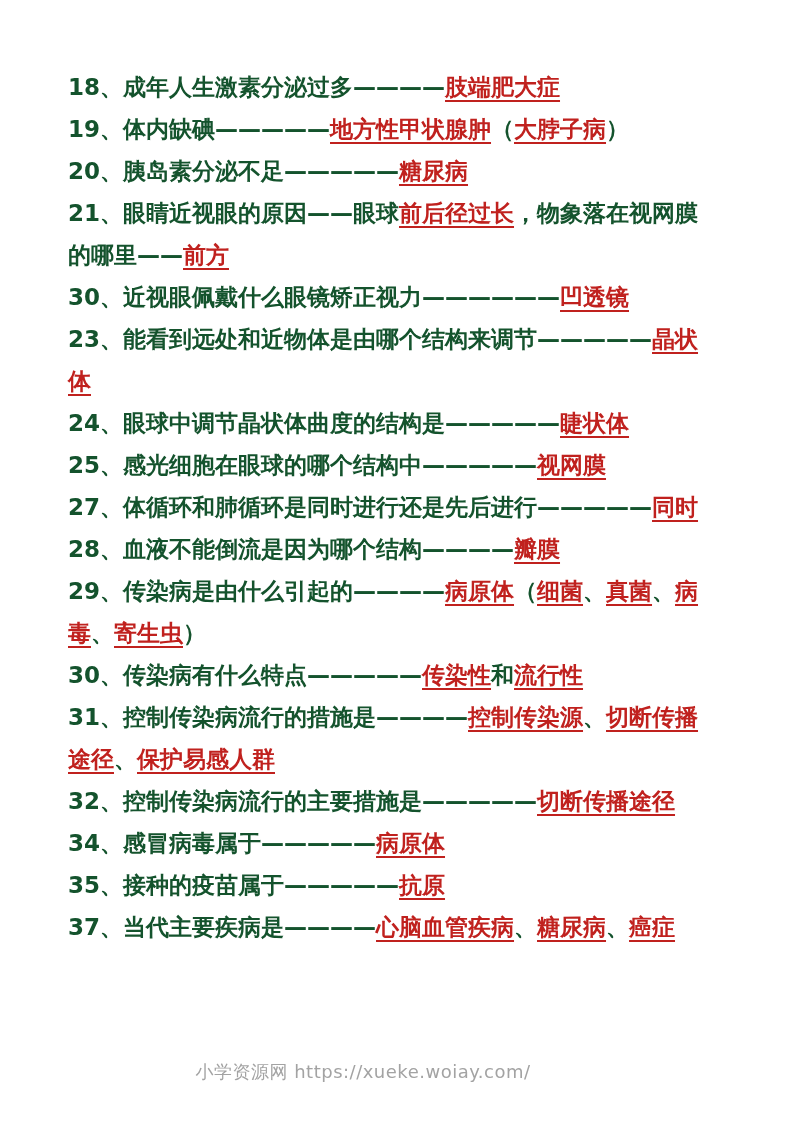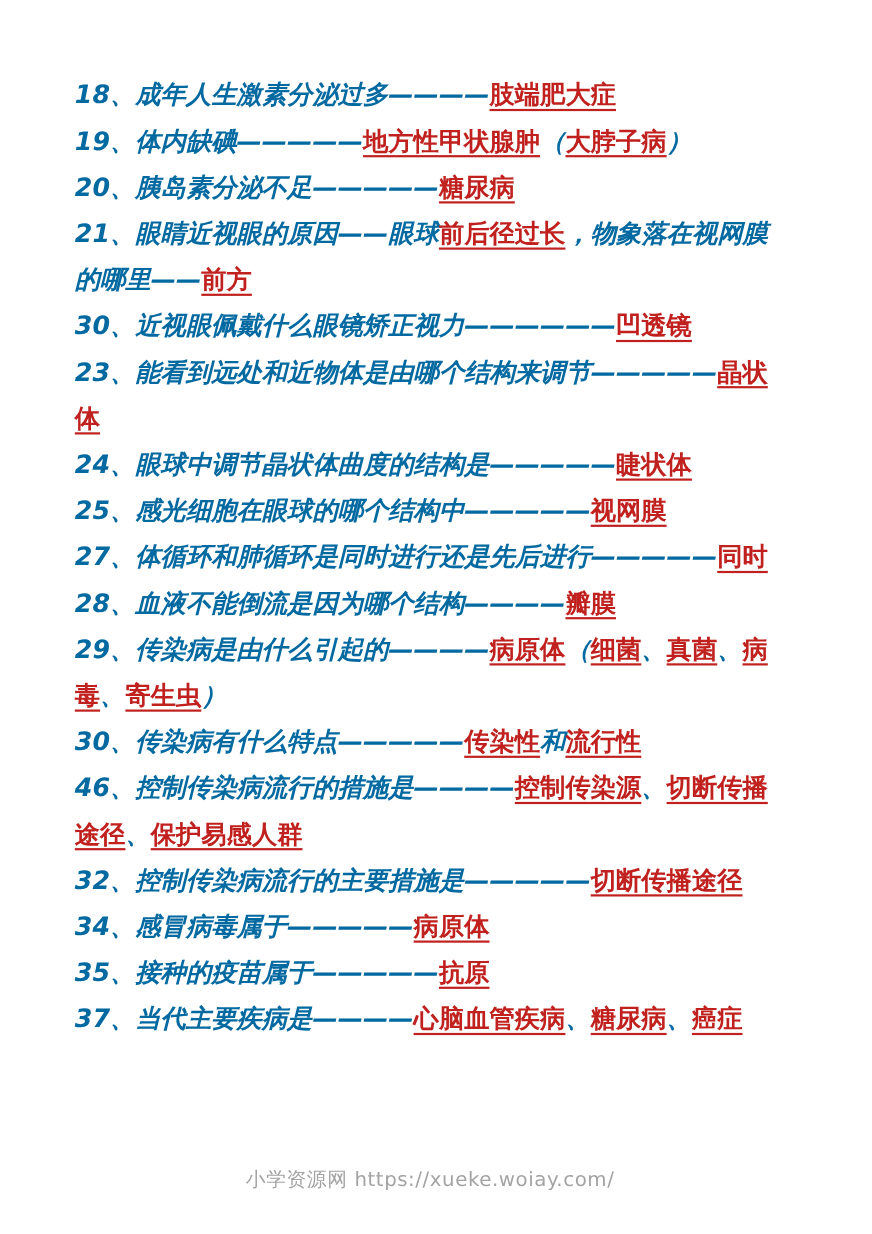--- a/index.html
+++ b/index.html
@@ -27,60 +27,58 @@
   .qa-item {
     margin: 0;
     font-size: 23px;
     line-height: 42px;
     font-weight: bold;
     color: #161616;
     word-break: break-all;
     overflow-wrap: anywhere;
   }
   .seg-black {
-    color: #0369a1;
+    color: #14532d;
     text-decoration: none;
-    font-style: italic;
   }
   .seg-red {
     color: var(--accent-red, #c0211e);
     text-decoration: underline;
     text-decoration-thickness: 2px;
     text-underline-offset: 5px;
   }
   .footer {
     position: absolute;
     left: 0;
     top: 1060px;
     width: 726px;
     text-align: center;
     font-size: 18px;
     font-weight: normal;
     color: var(--footer-gray, #a3a3a3);
     letter-spacing: 0.5px;
-    padding-left: 28px;
   }
 </style>
 </head>
 <body style="background: rgb(255, 255, 255);">
 
 <div class="page">
   <div class="qa-list" id="qa-list">
       <p class="qa-item"><span class="seg-black">18、成年人生激素分泌过多————</span><span class="seg-red">肢端肥大症</span></p>
       <p class="qa-item"><span class="seg-black">19、体内缺碘—————</span><span class="seg-red">地方性甲状腺肿</span><span class="seg-black">（</span><span class="seg-red">大脖子病</span><span class="seg-black">）</span></p>
       <p class="qa-item"><span class="seg-black">20、胰岛素分泌不足—————</span><span class="seg-red">糖尿病</span></p>
       <p class="qa-item"><span class="seg-black">21、眼睛近视眼的原因——眼球</span><span class="seg-red">前后径过长</span><span class="seg-black">，物象落在视网膜的哪里——</span><span class="seg-red">前方</span></p>
       <p class="qa-item"><span class="seg-black">30、近视眼佩戴什么眼镜矫正视力——————</span><span class="seg-red">凹透镜</span></p>
       <p class="qa-item"><span class="seg-black">23、能看到远处和近物体是由哪个结构来调节—————</span><span class="seg-red">晶状体</span></p>
       <p class="qa-item"><span class="seg-black">24、眼球中调节晶状体曲度的结构是—————</span><span class="seg-red">睫状体</span></p>
       <p class="qa-item"><span class="seg-black">25、感光细胞在眼球的哪个结构中—————</span><span class="seg-red">视网膜</span></p>
       <p class="qa-item"><span class="seg-black">27、体循环和肺循环是同时进行还是先后进行—————</span><span class="seg-red">同时</span></p>
       <p class="qa-item"><span class="seg-black">28、血液不能倒流是因为哪个结构————</span><span class="seg-red">瓣膜</span></p>
       <p class="qa-item"><span class="seg-black">29、传染病是由什么引起的————</span><span class="seg-red">病原体</span><span class="seg-black">（</span><span class="seg-red">细菌</span><span class="seg-black">、</span><span class="seg-red">真菌</span><span class="seg-black">、</span><span class="seg-red">病毒</span><span class="seg-black">、</span><span class="seg-red">寄生虫</span><span class="seg-black">）</span></p>
       <p class="qa-item"><span class="seg-black">30、传染病有什么特点—————</span><span class="seg-red">传染性</span><span class="seg-black">和</span><span class="seg-red">流行性</span></p>
-      <p class="qa-item"><span class="seg-black">46、控制传染病流行的措施是————</span><span class="seg-red">控制传染源</span><span class="seg-black">、</span><span class="seg-red">切断传播途径</span><span class="seg-black">、</span><span class="seg-red">保护易感人群</span></p>
+      <p class="qa-item"><span class="seg-black">31、控制传染病流行的措施是————</span><span class="seg-red">控制传染源</span><span class="seg-black">、</span><span class="seg-red">切断传播途径</span><span class="seg-black">、</span><span class="seg-red">保护易感人群</span></p>
       <p class="qa-item"><span class="seg-black">32、控制传染病流行的主要措施是—————</span><span class="seg-red">切断传播途径</span></p>
       <p class="qa-item"><span class="seg-black">34、感冒病毒属于—————</span><span class="seg-red">病原体</span></p>
       <p class="qa-item"><span class="seg-black">35、接种的疫苗属于—————</span><span class="seg-red">抗原</span></p>
       <p class="qa-item"><span class="seg-black">37、当代主要疾病是————</span><span class="seg-red">心脑血管疾病</span><span class="seg-black">、</span><span class="seg-red">糖尿病</span><span class="seg-black">、</span><span class="seg-red">癌症</span></p>
     </div>
   <div class="footer">小学资源网 https://xueke.woiay.com/</div>
 </div>
 
 </body></html>

